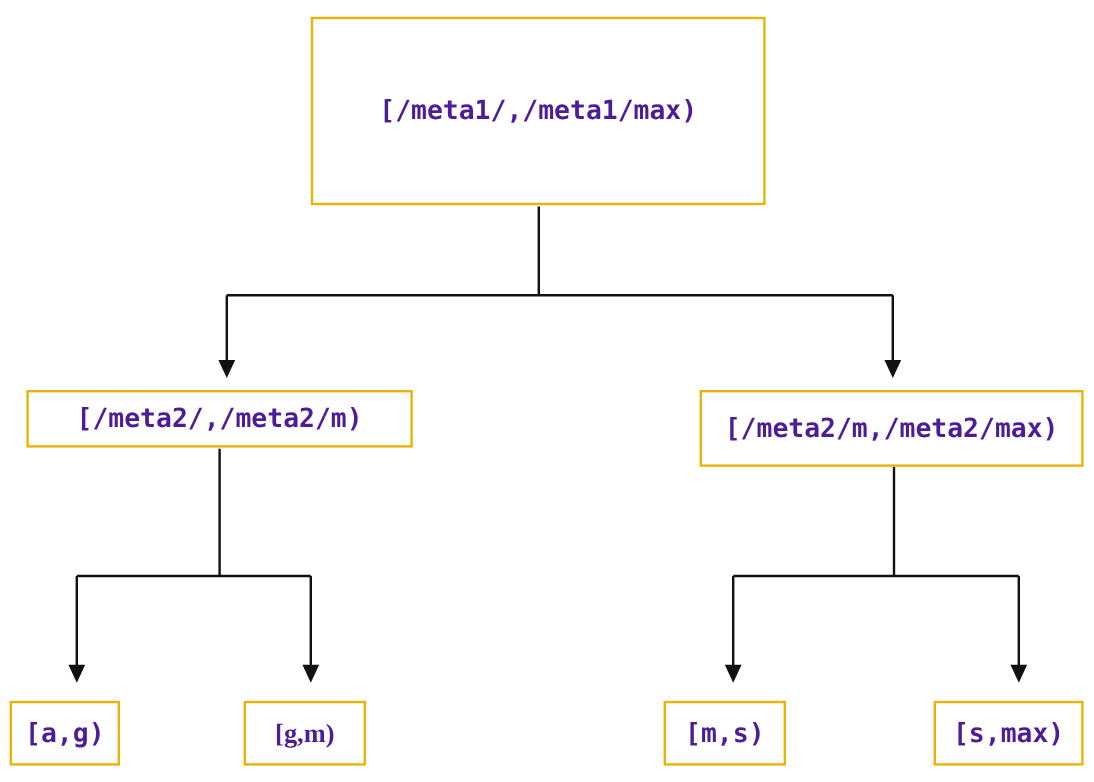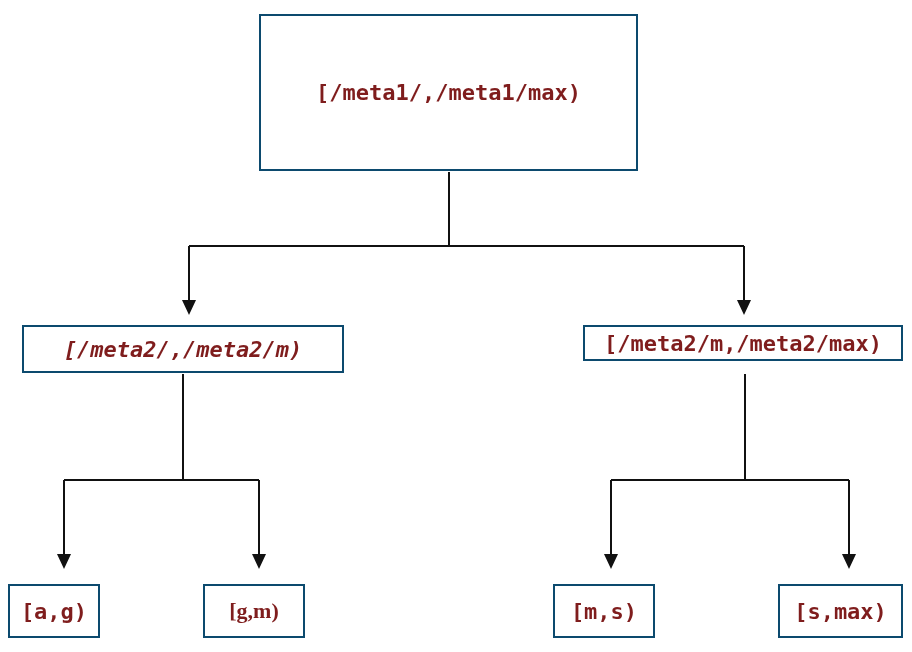--- a/index.html
+++ b/index.html
@@ -16,34 +16,34 @@
     font-family: "DejaVu Sans Mono", "Liberation Mono", monospace;
   }
   .connectors {
     position: absolute;
     left: 0;
     top: 0;
   }
   .node {
     position: absolute;
     box-sizing: border-box;
-    border: 2px solid #0c4a6e;
+    border: 2px solid #eab308;
     background: #ffffff;
     display: flex;
     align-items: center;
     justify-content: center;
-    color: #7f1d1d;
+    color: #4c1d95;
     font-weight: bold;
     font-size: 22px;
     letter-spacing: 0;
     white-space: nowrap;
   }
   .node-root        { left: 259px; top: 14px;  width: 379px; height: 157px; }
-  .node-left-child  { left: 22px;  top: 325px; width: 322px; height: 48px; font-style: italic;  }
-  .node-right-child { left: 583px; top: 325px; width: 320px; height: 36px;  }
+  .node-left-child  { left: 22px;  top: 325px; width: 322px; height: 48px;  }
+  .node-right-child { left: 583px; top: 325px; width: 320px; height: 64px;  }
   .node-leaf-ag     { left: 8px;   top: 584px; width: 92px; height: 54px;  }
   .node-leaf-gm     { left: 203px; top: 584px; width: 102px; height: 54px; font-family: Liberation Serif, serif;  }
   .node-leaf-ms     { left: 553px; top: 584px; width: 102px; height: 54px;  }
   .node-leaf-smax   { left: 778px; top: 584px; width: 125px; height: 54px;  }
 </style>
 </head>
 <body>
 
 <div class="canvas">
 

